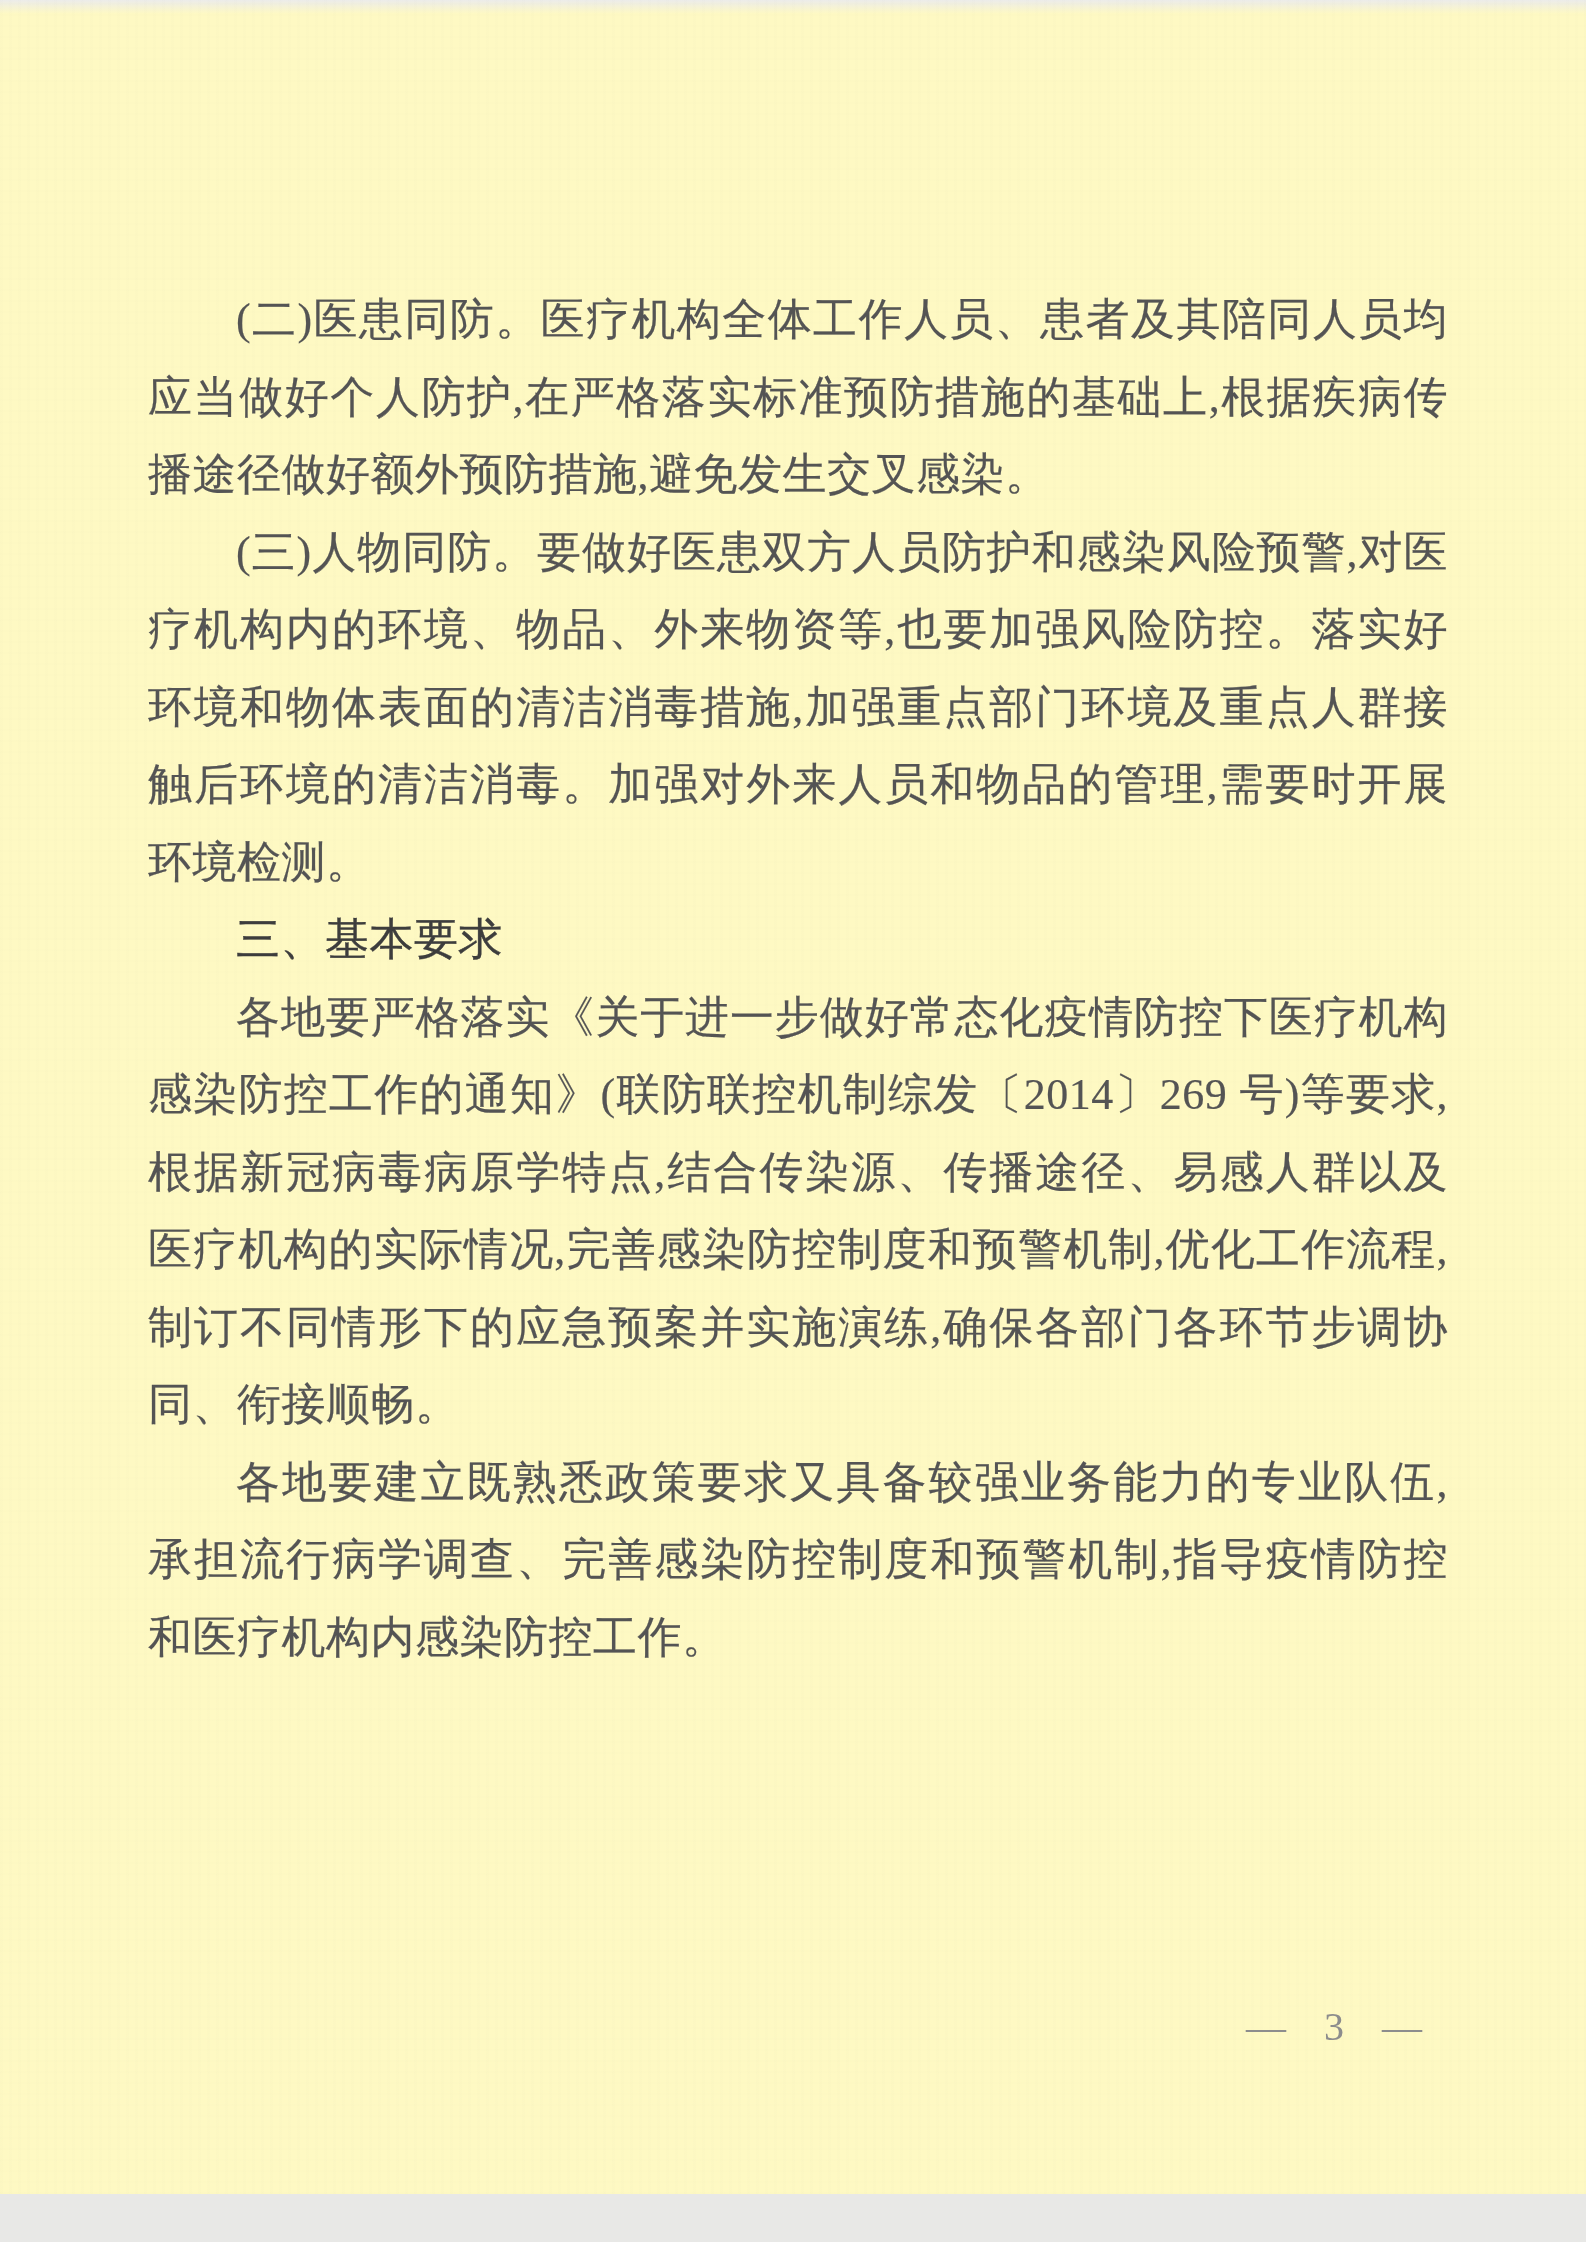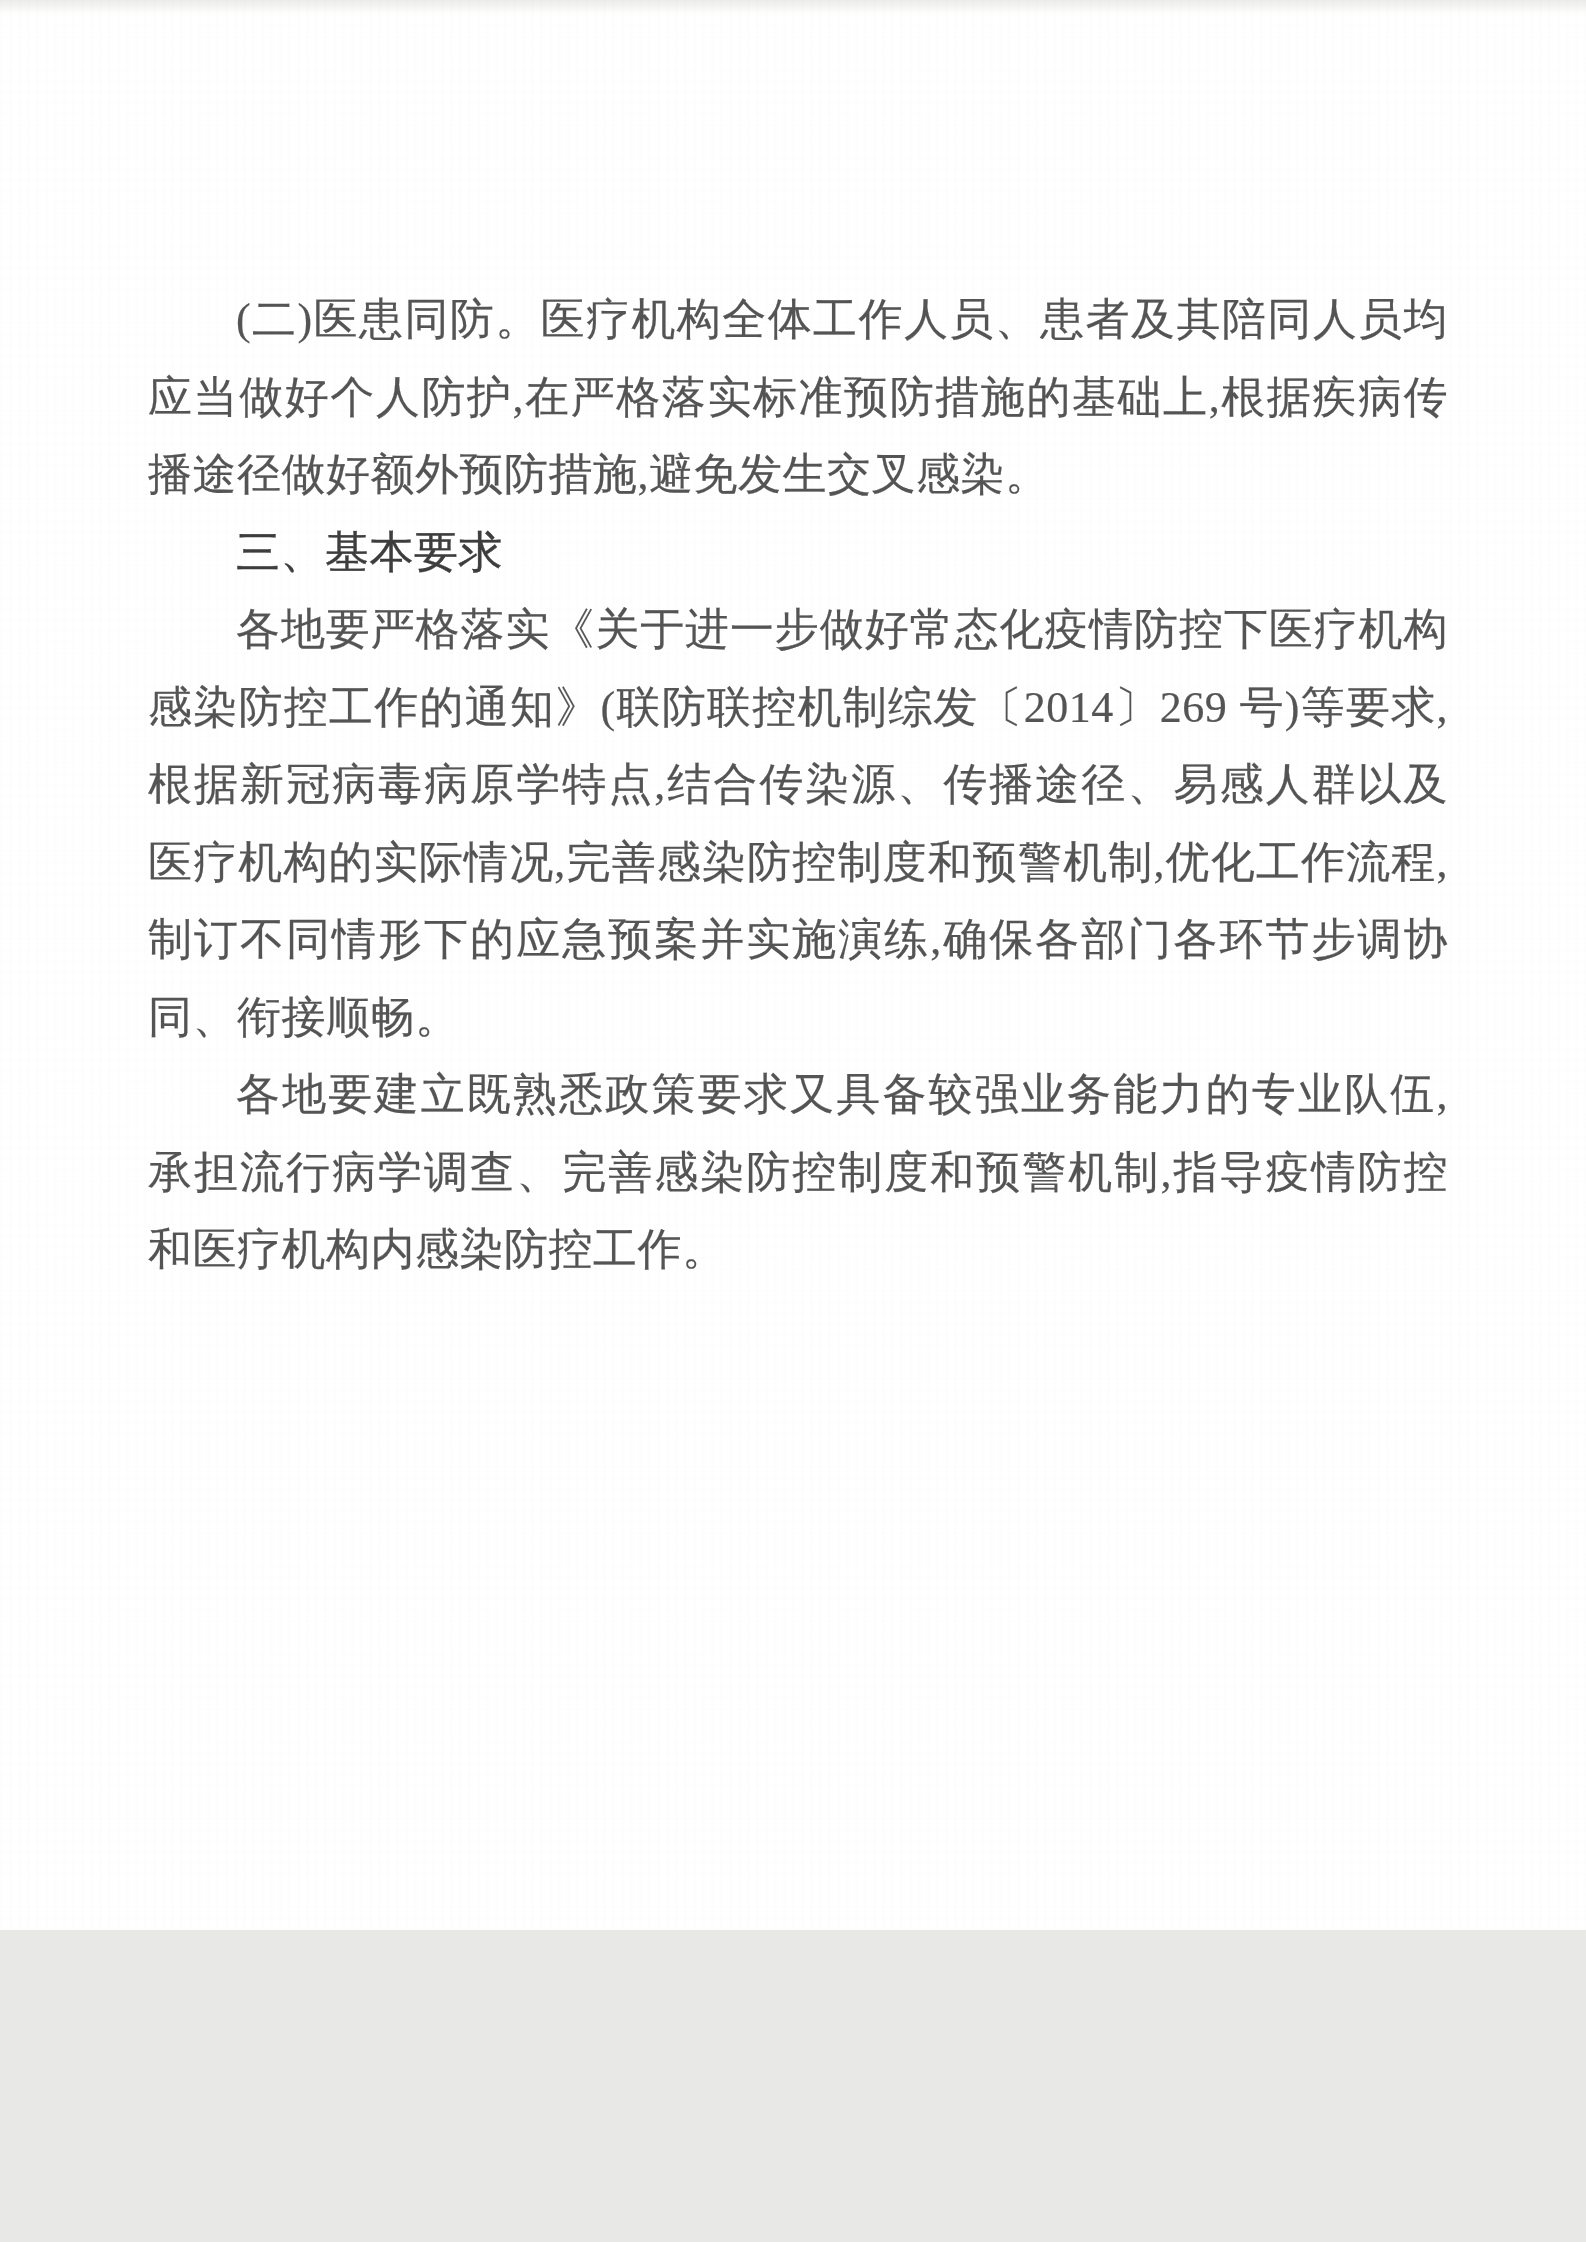--- a/index.html
+++ b/index.html
@@ -3,23 +3,23 @@
 <meta charset="utf-8">
 <style>
   html, body {
     margin: 0;
     padding: 0;
     background: #e8e8e6;
   }
   .page {
     position: relative;
     width: 1586px;
-    height: 1930px;
+    height: 2194px;
     margin: 0 auto;
-    background: #ffffff;
+    background: #fef9c3;
     overflow: hidden;
     font-family: "Liberation Serif", "DejaVu Serif", serif;
   }
   
   .scan-edge-top {
     position: absolute;
     top: 0; left: 0;
     width: 100%;
     height: 14px;
     background: linear-gradient(to bottom, #ececea, rgba(252,252,251,0));
@@ -68,19 +68,20 @@
 </style>
 </head>
 <body>
 
 <div class="page">
   <div class="scan-edge-top"></div>
   <div class="scan-texture"></div>
 
   <div class="content">
     <p class="para">(二)医患同防。医疗机构全体工作人员、患者及其陪同人员均应当做好个人防护,在严格落实标准预防措施的基础上,根据疾病传播途径做好额外预防措施,避免发生交叉感染。</p>
+    <p class="para">(三)人物同防。要做好医患双方人员防护和感染风险预警,对医疗机构内的环境、物品、外来物资等,也要加强风险防控。落实好环境和物体表面的清洁消毒措施,加强重点部门环境及重点人群接触后环境的清洁消毒。加强对外来人员和物品的管理,需要时开展环境检测。</p>
     <p class="para bold">三、基本要求</p>
     <p class="para">各地要严格落实《关于进一步做好常态化疫情防控下医疗机构感染防控工作的通知》(联防联控机制综发〔2014〕269 号)等要求,根据新冠病毒病原学特点,结合传染源、传播途径、易感人群以及医疗机构的实际情况,完善感染防控制度和预警机制,优化工作流程,制订不同情形下的应急预案并实施演练,确保各部门各环节步调协同、衔接顺畅。</p>
     <p class="para">各地要建立既熟悉政策要求又具备较强业务能力的专业队伍,承担流行病学调查、完善感染防控制度和预警机制,指导疫情防控和医疗机构内感染防控工作。</p>
   </div>
 
   <div class="page-footer">— 3 —</div>
 </div>
 
 </body></html>

